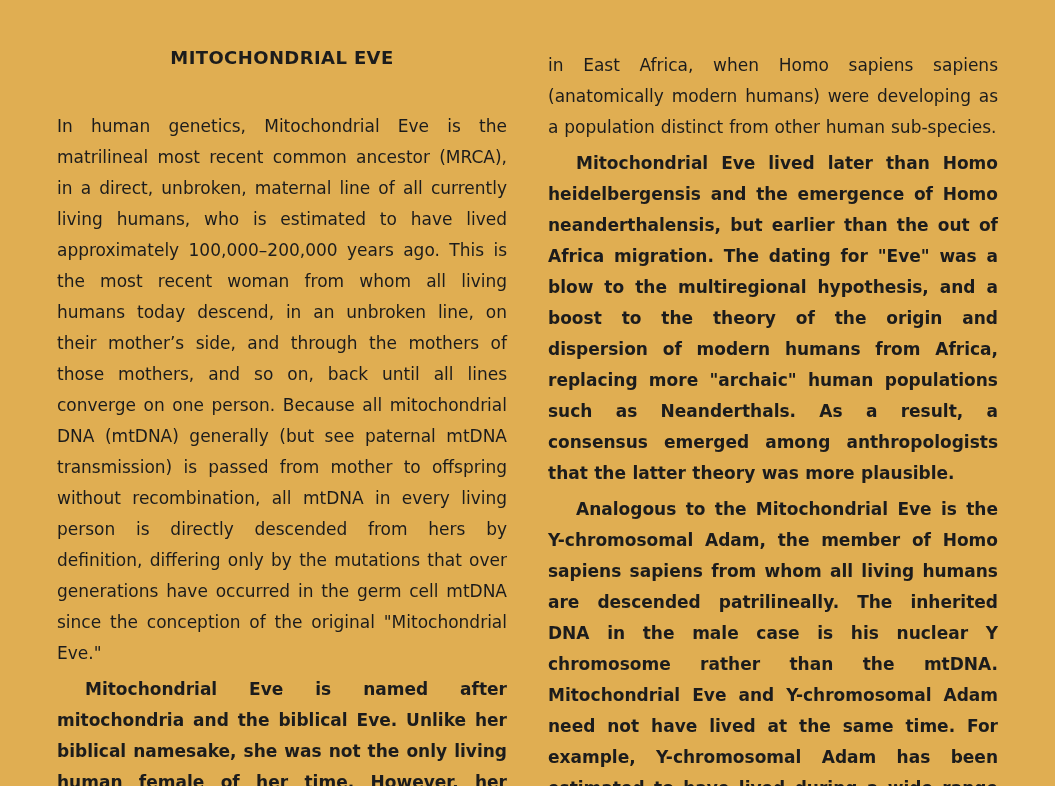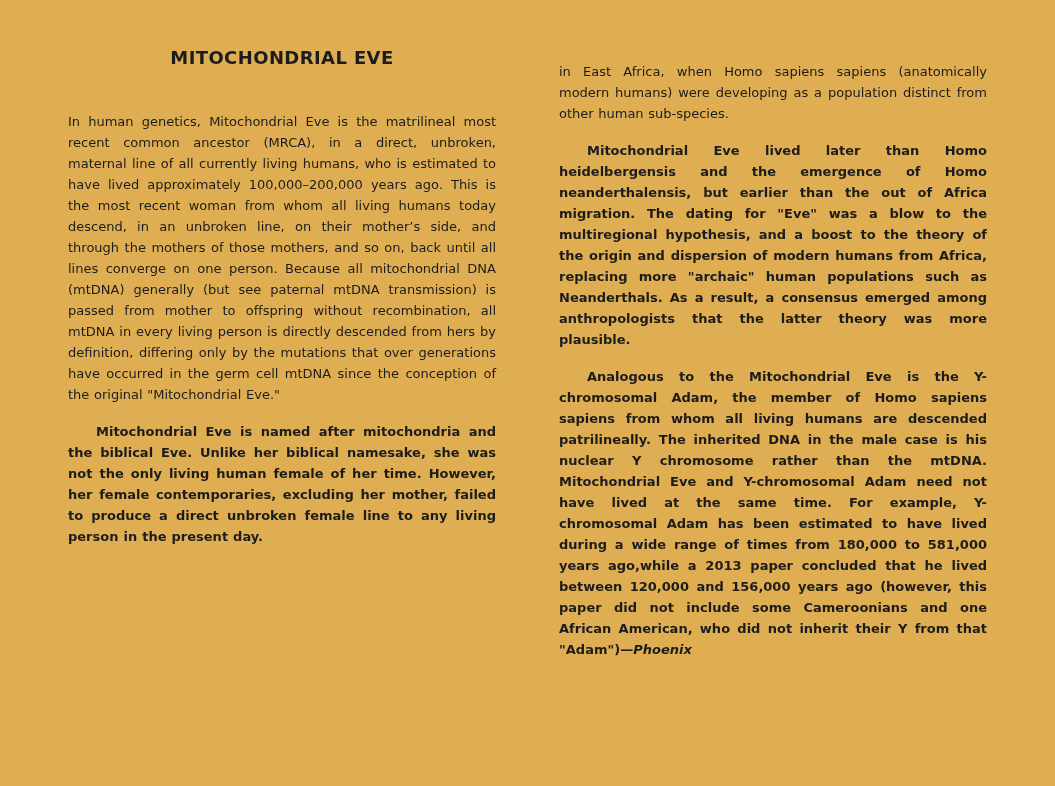--- a/index.html
+++ b/index.html
@@ -28,24 +28,24 @@
   }
   .article-title {
     font-size: 18px;
     font-weight: bold;
     text-align: center;
     letter-spacing: 0.4px;
     margin: 0 0 40px 0;
     line-height: 26px;
   }
   p.body-text {
-    font-size: 13px;
-    line-height: 21px;
+    font-size: 17px;
+    line-height: 31px;
     text-align: justify;
-    margin: 16px;
+    margin: 5px;
     word-spacing: 0.5px;
   }
   p.indent {
     text-indent: 28px;
     font-weight: bold;
   }
   p.justify-last {
     text-align-last: justify;
   }
   .signature-italic {

